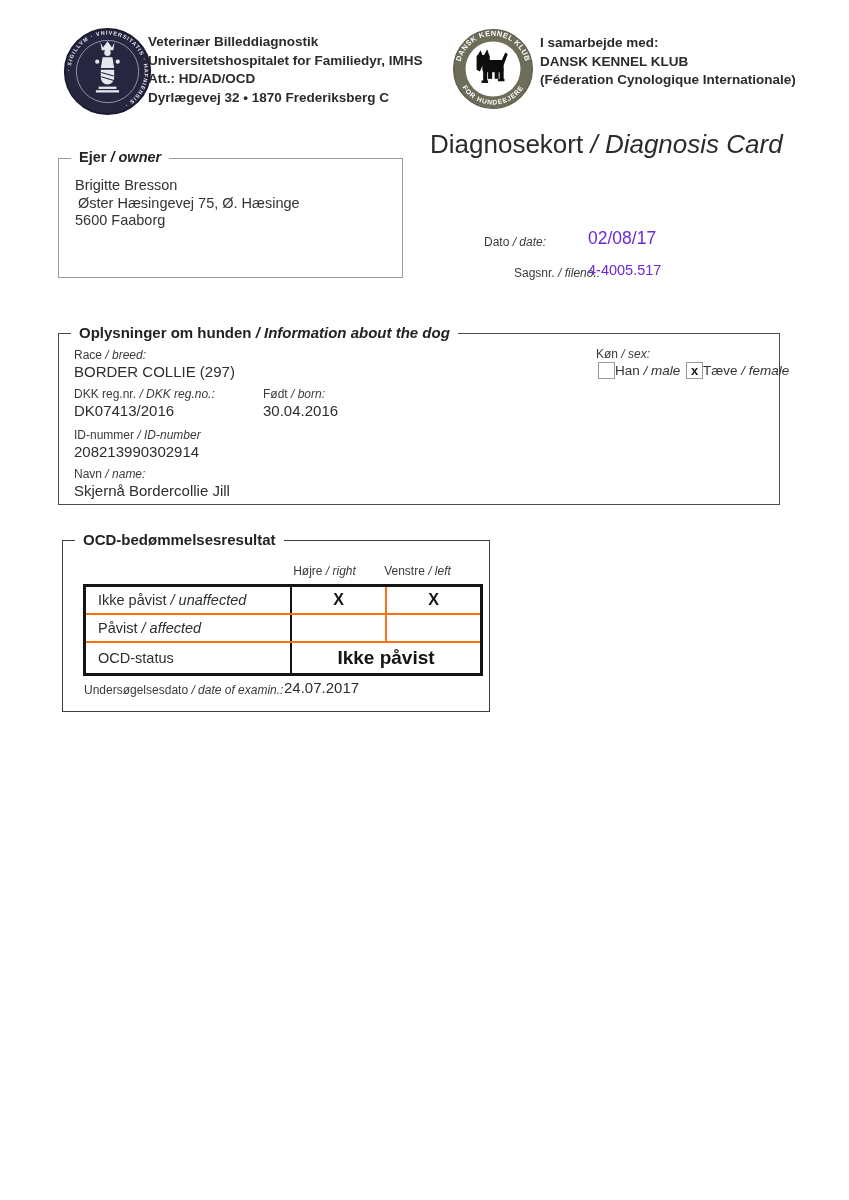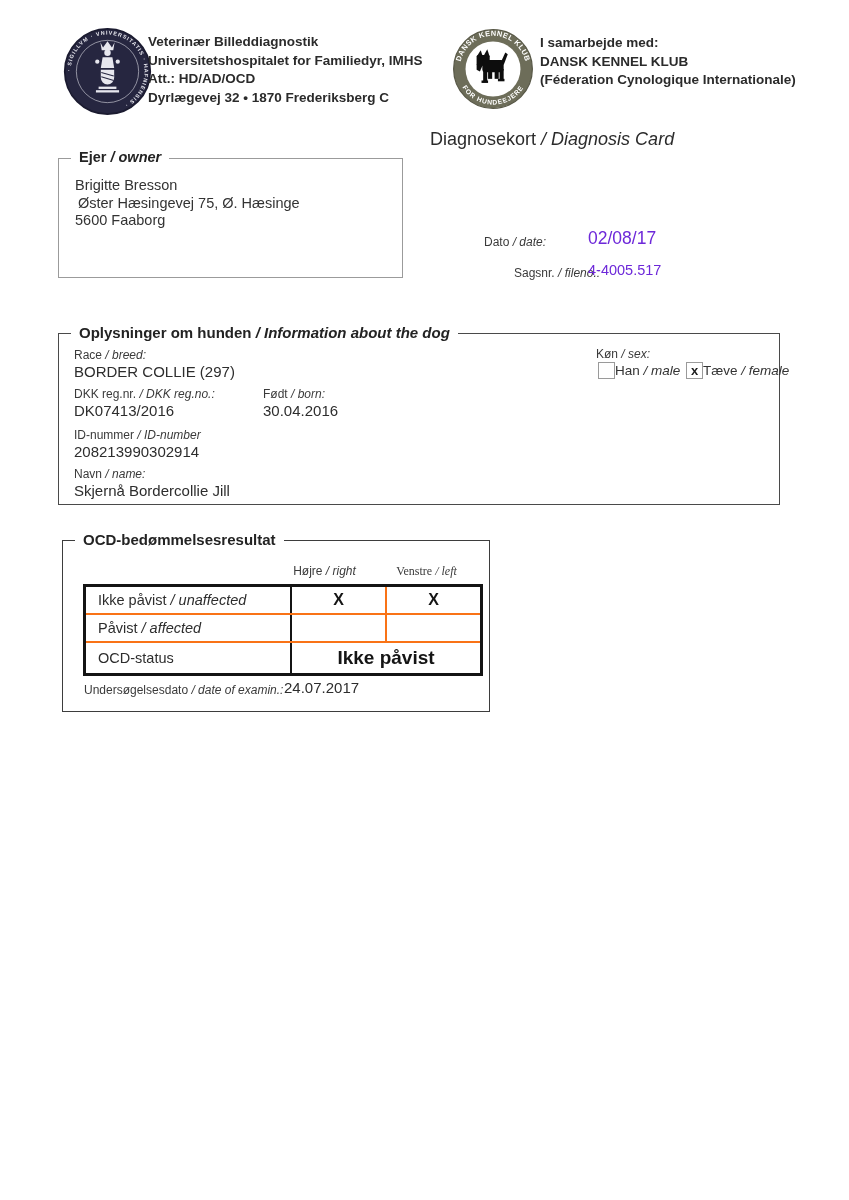--- a/index.html
+++ b/index.html
@@ -11,21 +11,21 @@
   .it { font-style:italic; }
 
   
   .uni-logo { position:absolute; left:63px; top:27px; width:89px; height:89px; }
   .dkk-logo { position:absolute; left:452px; top:28px; width:82px; height:82px; }
   .hdr-block { position:absolute; font-weight:bold; font-size:13.5px; line-height:18.5px; color:#2b2b2b; white-space:nowrap; }
   .uni-text { left:148px; top:33px; }
   .dkk-text { left:540px; top:34px; }
 
   
-  .doc-title { position:absolute; left:430px; top:129px; font-size:18px; color:#2b2b2b; white-space:nowrap; }
+  .doc-title { position:absolute; left:430px; top:129px; font-size:26px; color:#2b2b2b; white-space:nowrap; }
   .meta-label { position:absolute; font-size:12px; color:#3a3a3a; white-space:nowrap; }
   .meta-value { position:absolute; color:#6d28d9; white-space:nowrap; }
   .date-label { left:484px; top:235px; }
   .date-value { left:588px; top:228px; font-size:17.5px; }
   .file-label { left:484px; top:266px;margin-left:30px; }
   .file-value { left:588px; top:262px; font-size:14.5px; }
 
   
   .gbox { position:absolute; background:#fff; }
   .legend {
@@ -54,21 +54,21 @@
     width:17px; height:17px; border:1.5px solid #9a9a9a; box-sizing:border-box;
     display:inline-flex; align-items:center; justify-content:center;
     font-weight:bold; font-size:13px; color:#1c1c1c; background:#fff;
   }
   .cb-lbl { font-size:13.5px; color:#333; white-space:nowrap; }
 
   .ocd-box { left:62px; top:540px; width:426px; height:170px; border:1px solid #3d3d3d; }
   .ocd-box .legend { left:12px; }
   .col-head { position:absolute; top:23px; width:93px; text-align:center; font-size:12px; color:#3a3a3a; white-space:nowrap; }
   .col-head-right { left:215px; }
-  .col-head-left  { left:317px;font-family:Liberation Serif, serif; }
+  .col-head-left  { left:308px; }
   .ocd-table {
     position:absolute; left:20px; top:43px; border-collapse:collapse; table-layout:fixed;
     border:3px solid #141414;
   }
   .ocd-table td { border:2px solid #f97316; padding:0; }
   .ocd-table td.c1 { width:192px; padding-left:12px; font-size:14.5px; color:#2d2d2d; }
   .ocd-table td.c2, .ocd-table td.c3 { width:93px; text-align:center; }
   .ocd-table td.c1 { border-right:2px solid #141414; }
   .ocd-table tr.r1 td, .ocd-table tr.r2 td { height:26px; }
   .ocd-table tr.r3 td { height:30px; }

